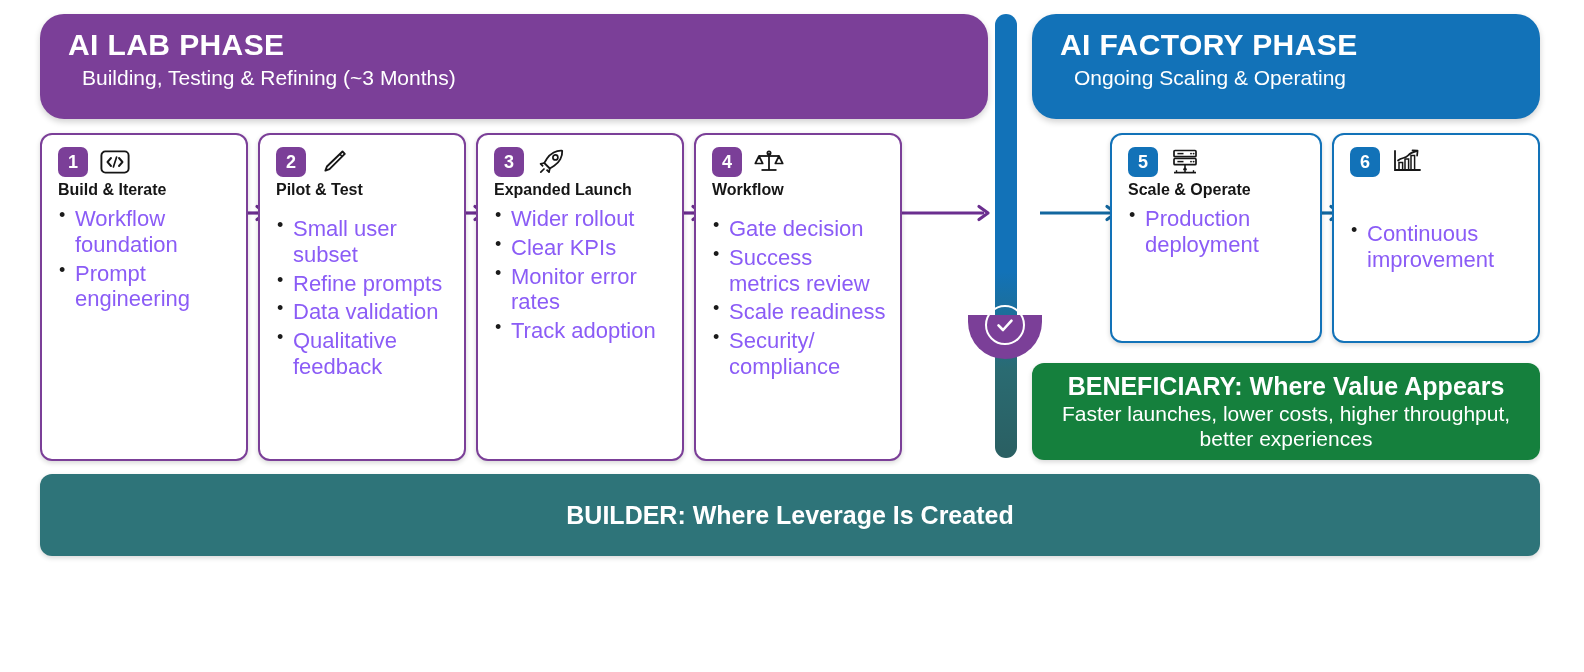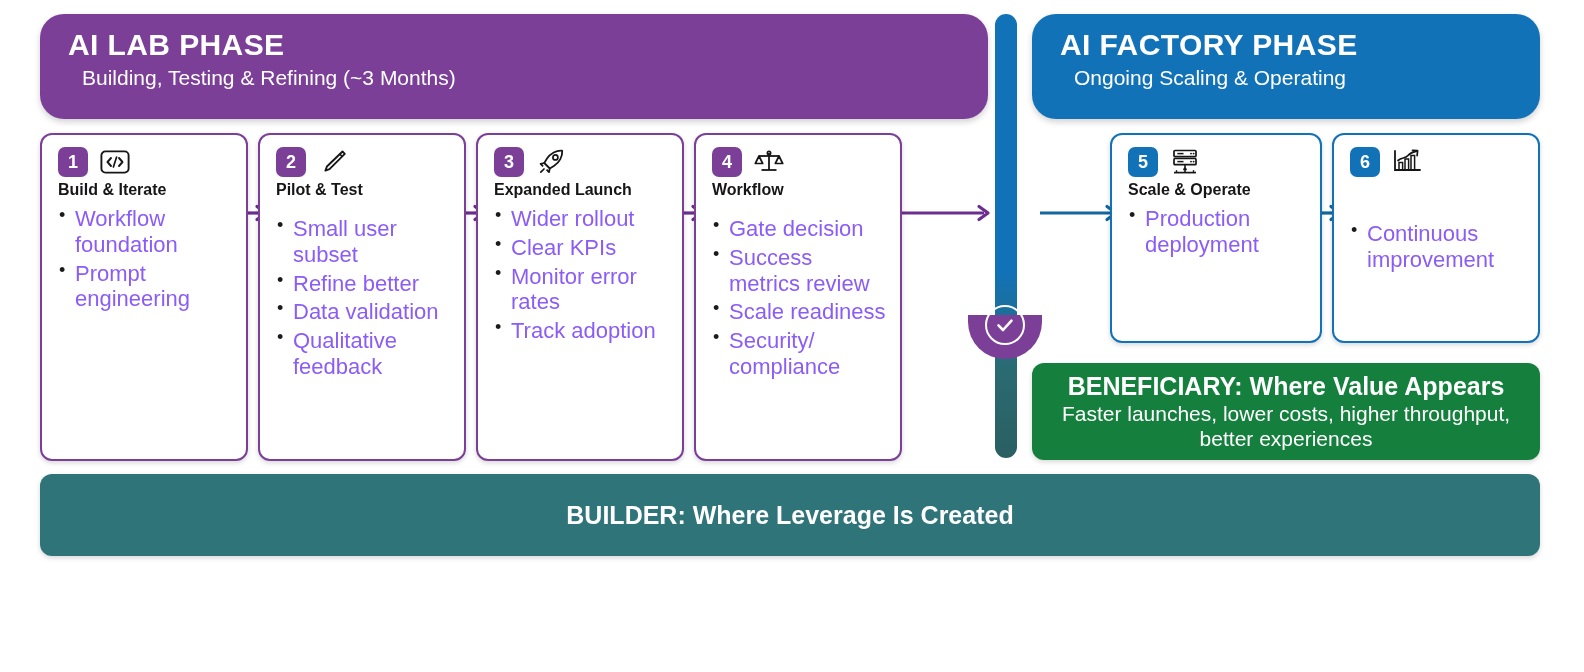--- a/index.html
+++ b/index.html
@@ -332,21 +332,21 @@
       <div class="card-icon">
         <svg width="30" height="28" viewBox="0 0 30 28">
             <path d="M24.5 3.5 L26.8 5.8 L11.5 21.1 L7.4 22.6 L8.9 18.5 Z" fill="none" stroke="#161616" stroke-width="1.9" stroke-linejoin="round"></path>
             <path d="M21.8 6.2 L24.1 8.5" fill="none" stroke="#161616" stroke-width="1.7"></path>
           </svg>
       </div>
     </div>
     <div class="card-title">Pilot &amp; Test</div>
     <ul>
       <li>Small user subset</li>
-      <li>Refine better</li>
+      <li>Refine prompts</li>
       <li>Data validation</li>
       <li>Qualitative feedback</li>
     </ul>
   </div>
 
   <div class="card lab" id="card3">
     <div class="card-badgerow">
       <div class="badge lab">3</div>
       <div class="card-icon">
         <svg width="30" height="28" viewBox="0 0 30 28">

